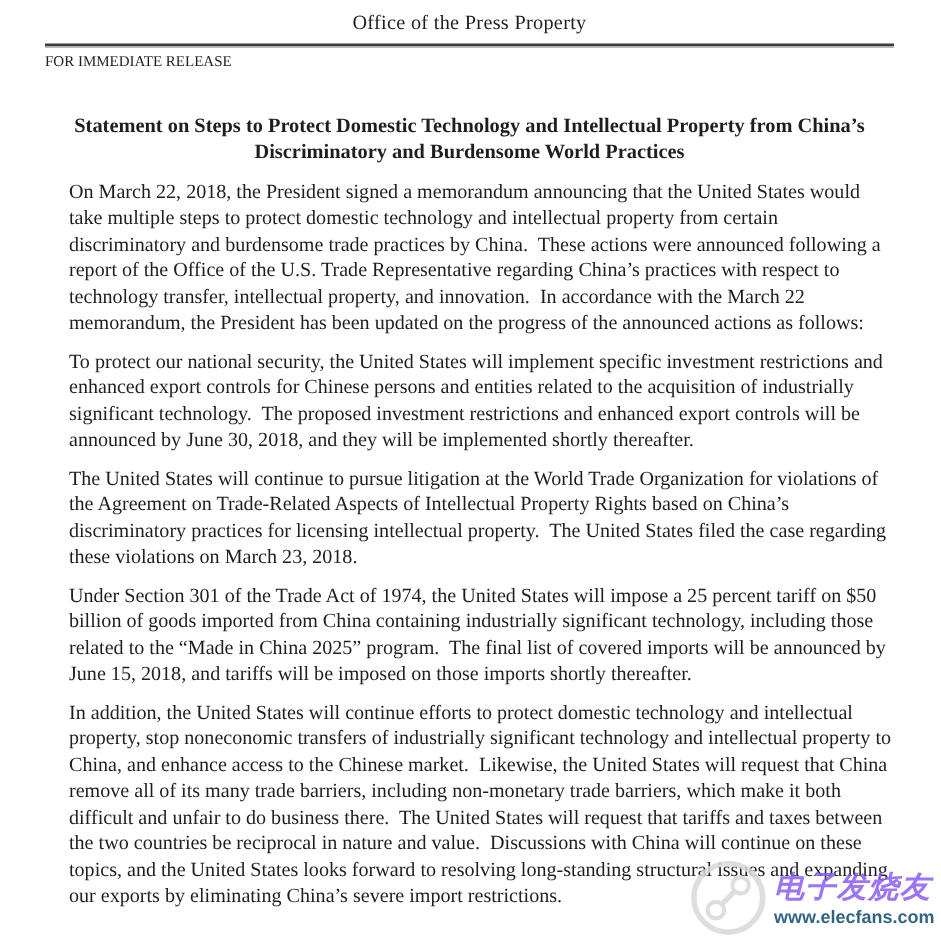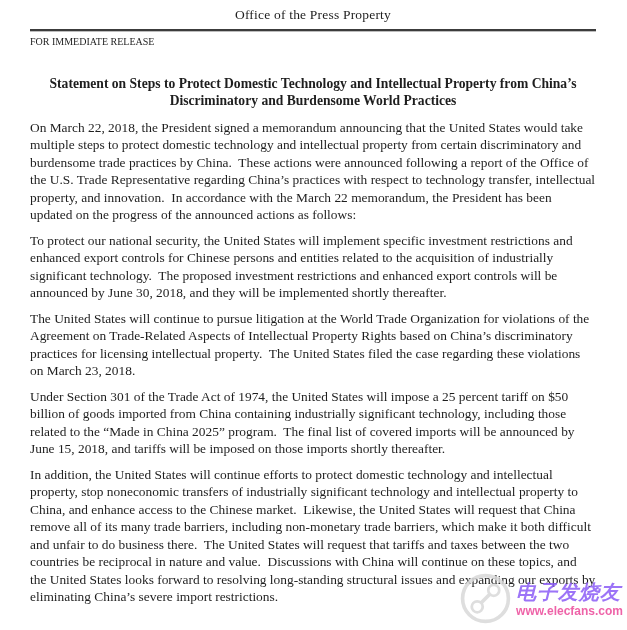--- a/index.html
+++ b/index.html
@@ -39,21 +39,21 @@
     margin-top: 25px;
     text-align: center;
     font-weight: bold;
     font-size: 13.6px;
     line-height: 17px;
   }
   .body-text {
     margin-top: 10px;
   }
   .body-text p {
-    margin: 0 0 8px 0;
+    margin: 0 0 8px 16px;
     font-size: 13.4px;
     line-height: 17.5px;
     text-align: left;
   }
   .body-text p span {
     white-space: pre-wrap;
   }
   .date-link {
   }
   .watermark {
@@ -77,21 +77,21 @@
     font-size: 20px;
     font-weight: bold;
     letter-spacing: 1px;
     color: #8b5cf6;
     line-height: 24px;
     font-style: italic;
   }
   .wm-url {
     font-size: 12px;
     font-weight: bold;
-    color: #ec4899;
+    color: #0c4a6e;
     line-height: 14px;
     font-family: "Liberation Sans", "DejaVu Sans", sans-serif;
   }
 </style>
 </head>
 <body>
 
 <div class="page">
 
   <div class="center-head">

